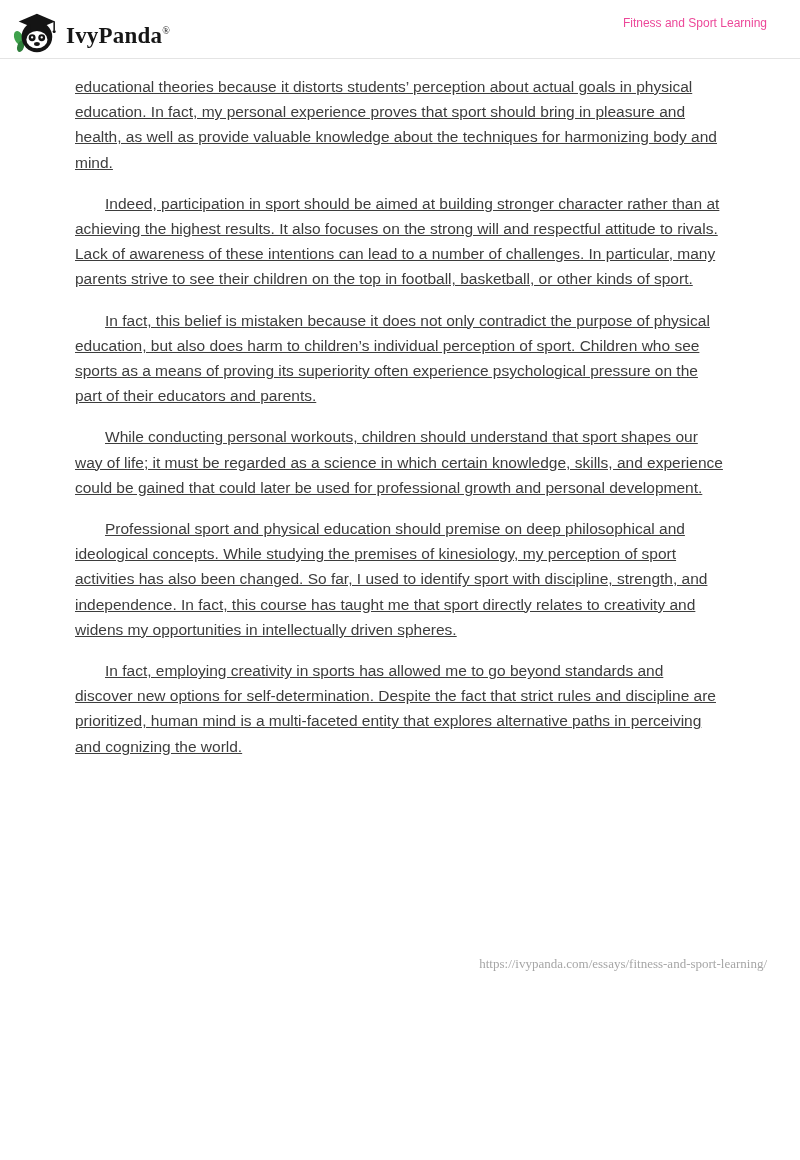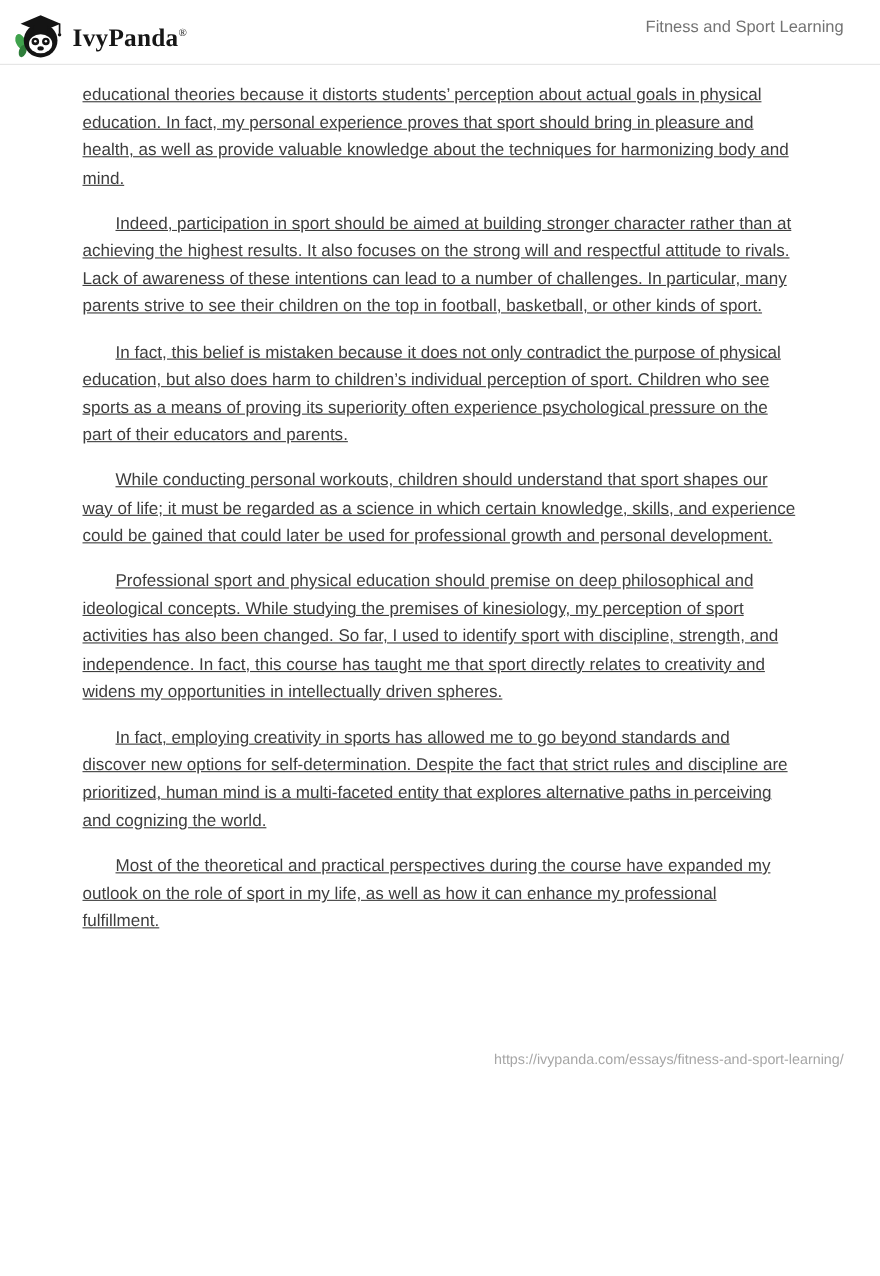--- a/index.html
+++ b/index.html
@@ -26,22 +26,22 @@
   .brand-name {
     font-family: "Liberation Serif", "DejaVu Serif", serif;
     font-weight: 700;
     font-size: 23px;
     color: #161616;
     letter-spacing: 0.2px;
     line-height: 46px;
   }
   .brand-name sup { font-size: 10px; font-weight: 400; vertical-align: super; }
   .doc-title {
-    color: #737373;
-    font-size: 15px;
+    color: #ec4899;
+    font-size: 12px;
     padding-top: 8px;
   }
   .divider {
     border: none;
     border-top: 1px solid #e4e4e4;
     width: 100%;
     margin: 0;
   }
 
   
@@ -59,20 +59,21 @@
   .page-footer {
     position: absolute;
     bottom: 16px;
     right: 33px;
   }
   .url {
     color: #a6a6a6;
     font-size: 13px;
     text-decoration: none;
     cursor: pointer;
+    font-family: Liberation Serif, serif;
   }
 </style>
 </head>
 <body>
 
 <div class="page">
 
   <header class="page-header">
     <div class="brand">
       <span class="logo">
@@ -106,20 +107,19 @@
 
   <hr class="divider">
 
   <main class="content" id="essay-body">
       <p class="">educational theories because it distorts students’ perception about actual goals in physical education. In fact, my personal experience proves that sport should bring in pleasure and health, as well as provide valuable knowledge about the techniques for harmonizing body and mind.</p>
       <p class="indent">Indeed, participation in sport should be aimed at building stronger character rather than at achieving the highest results. It also focuses on the strong will and respectful attitude to rivals. Lack of awareness of these intentions can lead to a number of challenges. In particular, many parents strive to see their children on the top in football, basketball, or other kinds of sport.</p>
       <p class="indent">In fact, this belief is mistaken because it does not only contradict the purpose of physical education, but also does harm to children’s individual perception of sport. Children who see sports as a means of proving its superiority often experience psychological pressure on the part of their educators and parents.</p>
       <p class="indent">While conducting personal workouts, children should understand that sport shapes our way of life; it must be regarded as a science in which certain knowledge, skills, and experience could be gained that could later be used for professional growth and personal development.</p>
       <p class="indent">Professional sport and physical education should premise on deep philosophical and ideological concepts. While studying the premises of kinesiology, my perception of sport activities has also been changed. So far, I used to identify sport with discipline, strength, and independence. In fact, this course has taught me that sport directly relates to creativity and widens my opportunities in intellectually driven spheres.</p>
       <p class="indent">In fact, employing creativity in sports has allowed me to go beyond standards and discover new options for self-determination. Despite the fact that strict rules and discipline are prioritized, human mind is a multi-faceted entity that explores alternative paths in perceiving and cognizing the world.</p>
-      <p class="indent">Most of the theoretical and practical perspectives during the course have expanded my outlook on the role of sport in my life, as well as how it can enhance my professional fulfillment.</p>
     </main>
 
   <footer class="page-footer">
     <a class="url">https://ivypanda.com/essays/fitness-and-sport-learning/</a>
   </footer>
 
 </div>
 
 </body></html>

